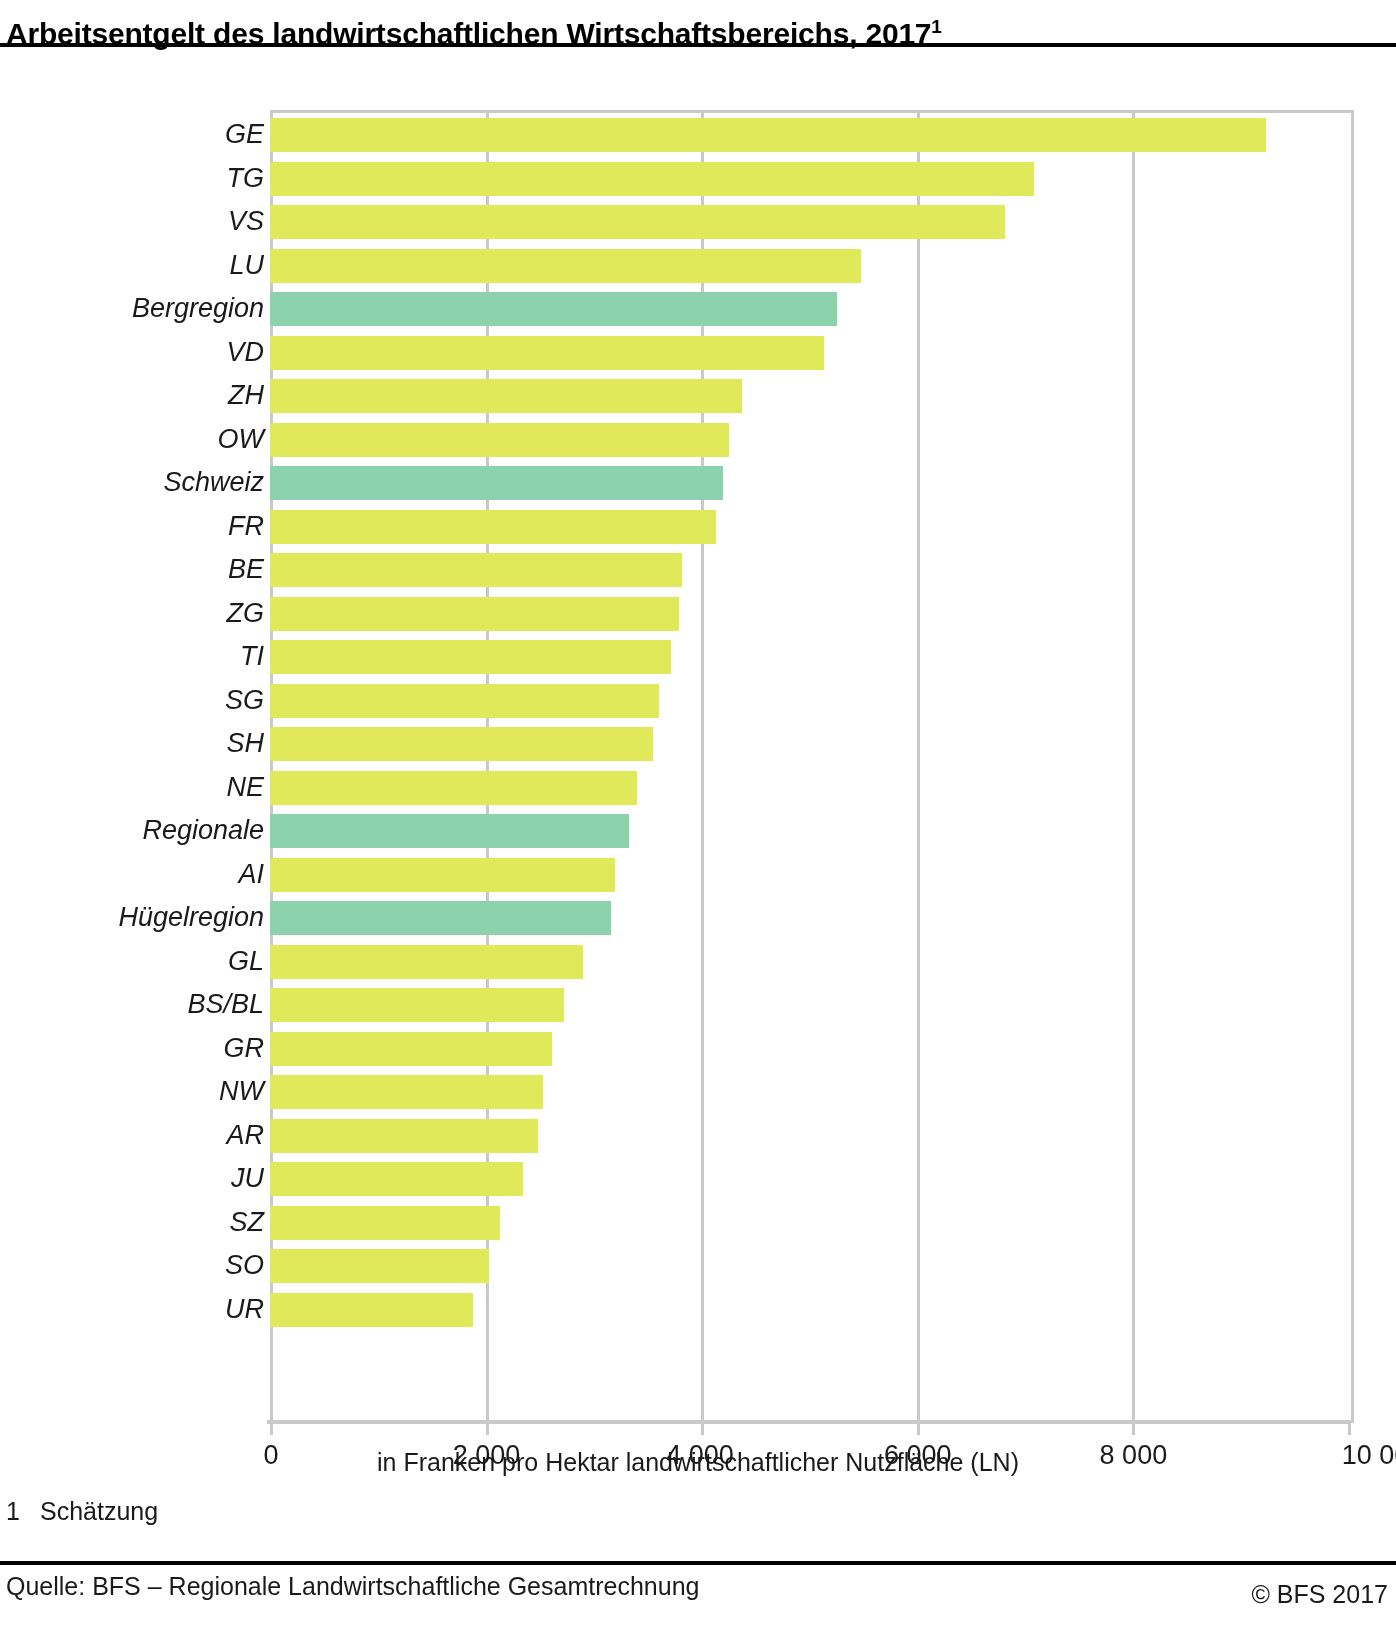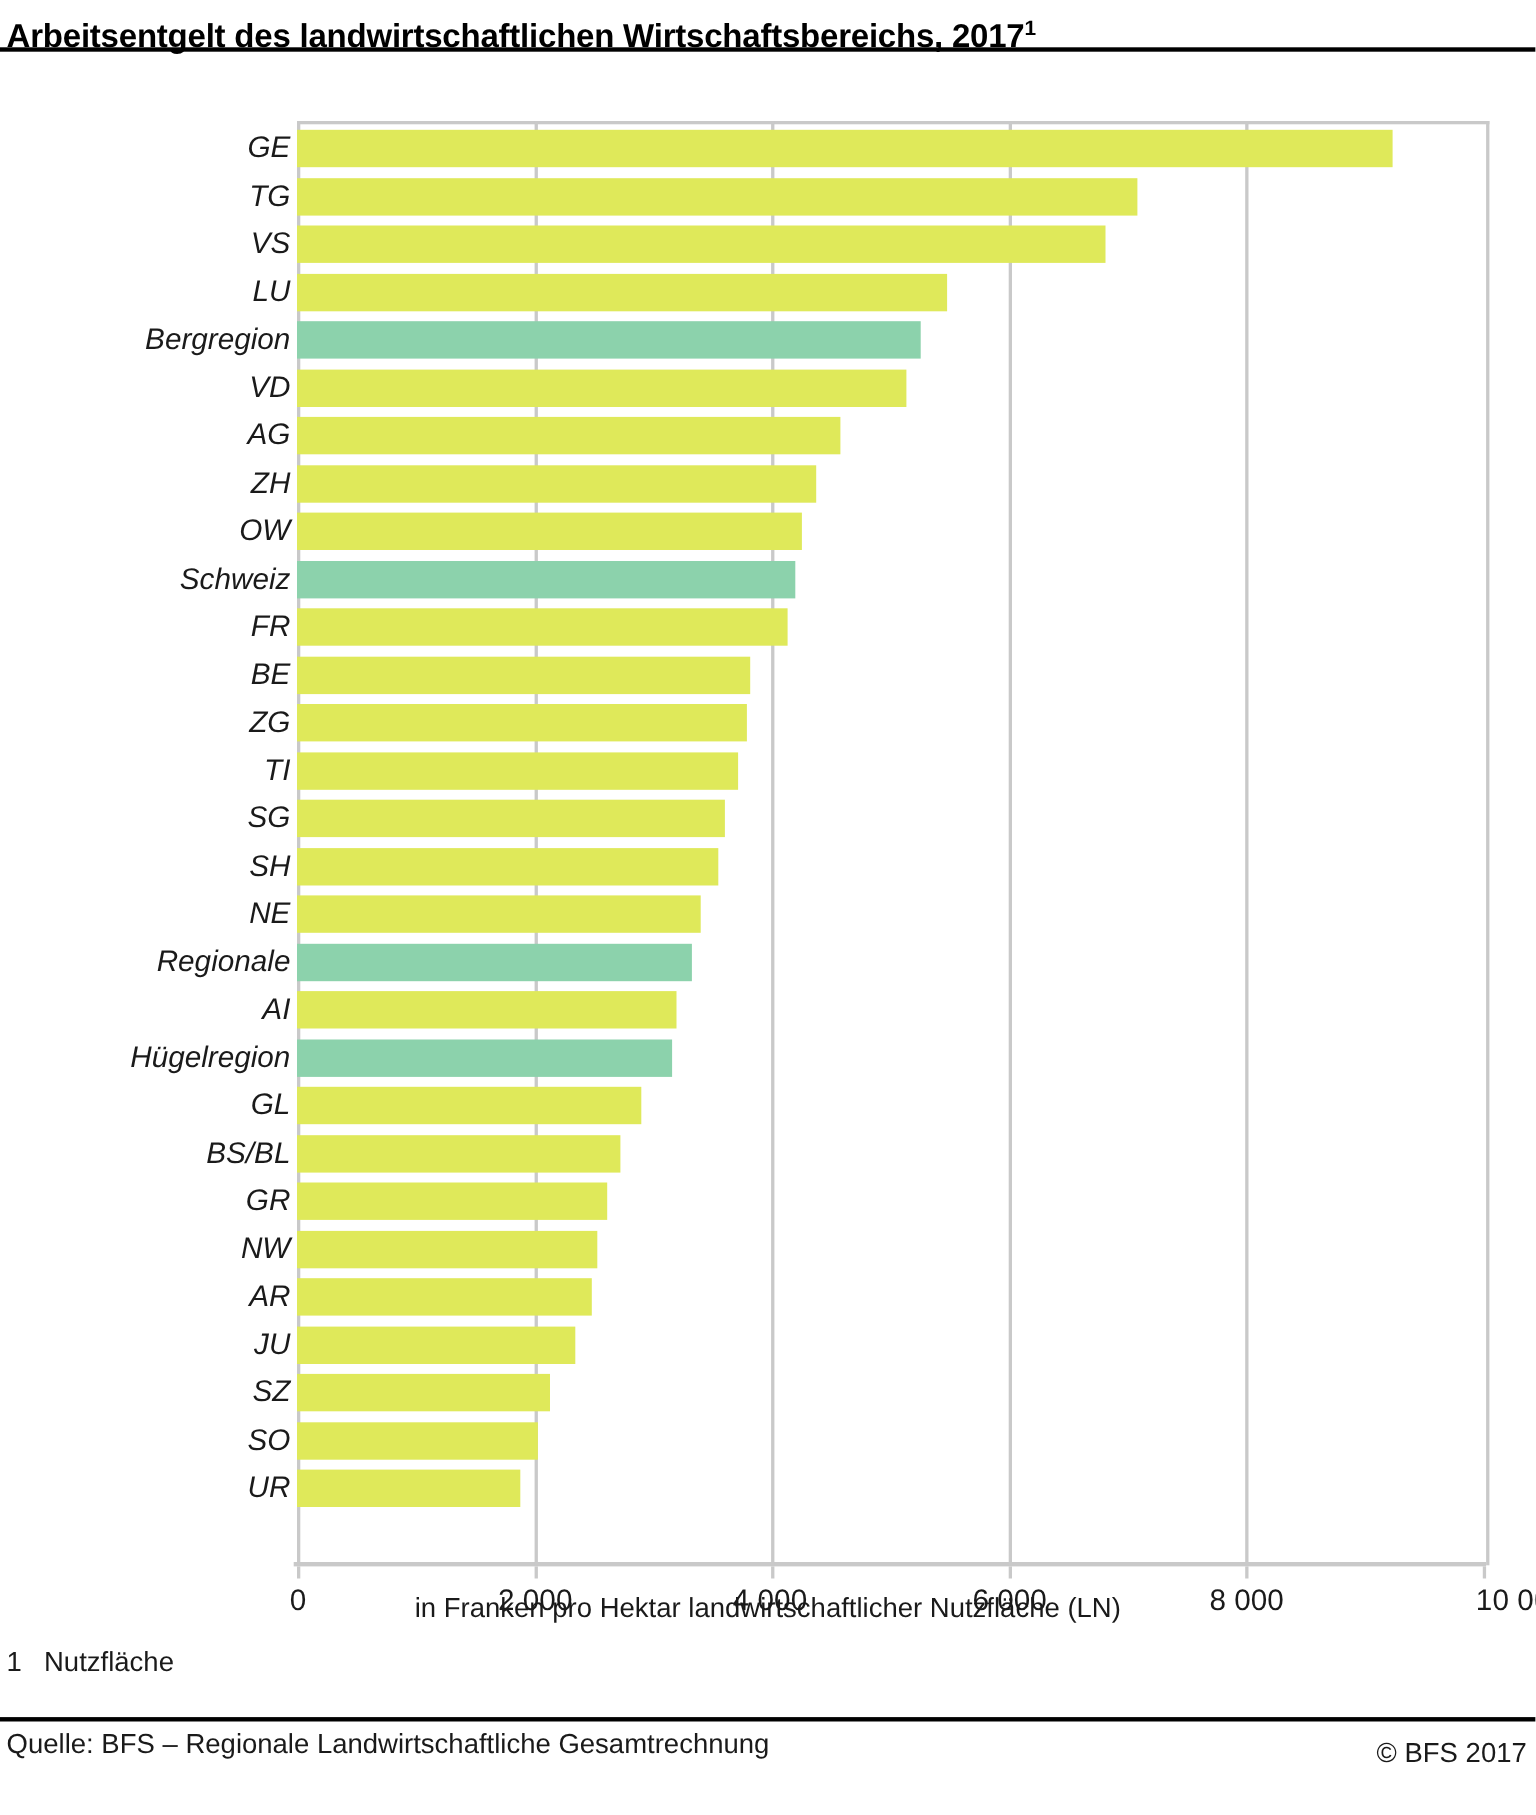--- a/index.html
+++ b/index.html
@@ -136,24 +136,20 @@
         </div>
         <div class="row">
           <div class="rowlabel">Bergregion</div>
           <div class="bar" style="width: 567.028px; background: rgb(140, 210, 172);"></div>
         </div>
         <div class="row">
           <div class="rowlabel">VD</div>
           <div class="bar" style="width: 554.092px; background: rgb(223, 233, 90);"></div>
         </div>
         <div class="row">
-          <div class="rowlabel">AG</div>
-          <div class="bar" style="width: 493.724px; background: rgb(223, 233, 90);"></div>
-        </div>
-        <div class="row">
           <div class="rowlabel">ZH</div>
           <div class="bar" style="width: 472.164px; background: rgb(223, 233, 90);"></div>
         </div>
         <div class="row">
           <div class="rowlabel">OW</div>
           <div class="bar" style="width: 459.228px; background: rgb(223, 233, 90);"></div>
         </div>
         <div class="row">
           <div class="rowlabel">Schweiz</div>
           <div class="bar" style="width: 452.76px; background: rgb(140, 210, 172);"></div>
@@ -240,19 +236,19 @@
         <div class="xticklabel" style="left: 486.6px;">2 000</div>
         <div class="xticklabel" style="left: 700px;">4 000</div>
         <div class="xticklabel" style="left: 917.8px;">6 000</div>
         <div class="xticklabel" style="left: 1133.4px;">8 000</div>
         <div class="xticklabel" style="left: 1383px;">10 000</div>
       </div>
   </div>
 
   <div class="axis-caption">in Franken pro Hektar landwirtschaftlicher Nutzfläche (LN)</div>
 
-  <div class="footnote"><span class="fn-num">1</span><span>Nutzfläche</span></div>
+  <div class="footnote"><span class="fn-num">1</span><span>Schätzung</span></div>
 
   <div class="rule-bottom"></div>
   <div class="source">Quelle: BFS – Regionale Landwirtschaftliche Gesamtrechnung</div>
   <div class="copyright">© BFS  2017</div>
 
 </div>
 
 </body></html>

